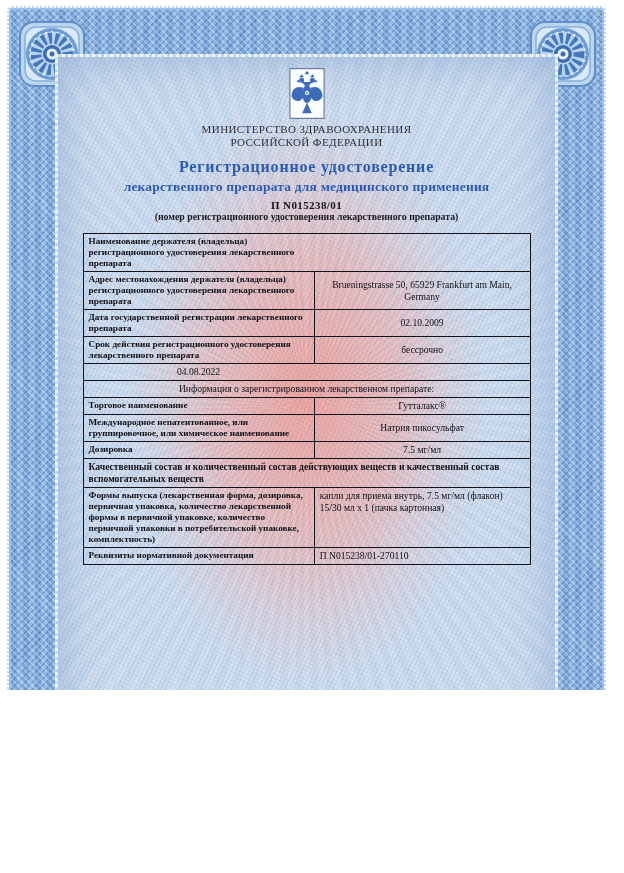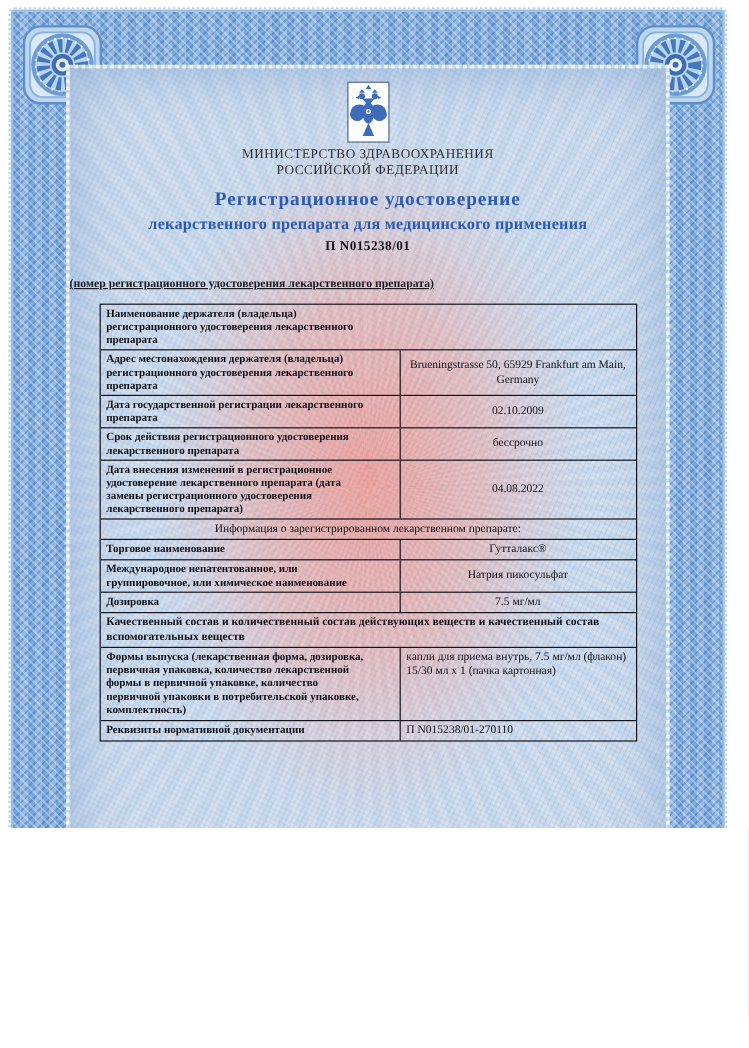--- a/index.html
+++ b/index.html
@@ -46,29 +46,29 @@
     letter-spacing:.4px; margin-top:3px;
   }
   .doc-title { text-align:center; color:#2d5ab1; font-weight:bold; margin-top:9px; }
   .doc-title .t1 { font-size:16px; letter-spacing:.8px; }
   .doc-title .t2 { font-size:13.5px; letter-spacing:.2px; margin-top:3px; }
   .cert-number {
     text-align:center; color:#14141c; font-weight:bold; font-size:11px;
     margin-top:4px; letter-spacing:.4px;
   }
   .cert-number-caption {
-    color:#1a1a22; font-weight:bold; font-size:9.8px; margin-top:20px;text-decoration:underline;
+    text-align:center; color:#1a1a22; font-weight:bold; font-size:9.8px; margin-top:0;
   }
 
   
   .ctable {
     width:446px; margin:11px auto 0; border:1.6px solid #14141c;
     color:#101018;
   }
-  .trow { display:grid; grid-template-columns:51.6% auto;gap:19px; }
+  .trow { display:grid; grid-template-columns:51.6% auto; }
   .trow.full { grid-template-columns:1fr; }
   .trow + .trow { border-top:1.2px solid #14141c; }
   .trow:not(.full) .cell + .cell { border-left:1.2px solid #14141c; }
   .cell { padding:2px 5px; display:flex; flex-direction:column; justify-content:flex-start; }
   .cell.label { font-weight:bold; font-size:9.2px; line-height:1.2; text-align:left; }
   .cell.value { font-size:9.6px; line-height:1.25; white-space:pre-line; }
   .cell.span  { font-size:9.6px; line-height:1.25; }
   .cell.align-center { justify-content:center; text-align:center; }
   .cell.align-left   { justify-content:flex-start; text-align:left; }
 
@@ -185,21 +185,20 @@
           </div>
           <div class="trow">
             <div class="cell label">Дата государственной регистрации лекарственного препарата</div>
             <div class="cell value align-center">02.10.2009</div>
           </div>
           <div class="trow">
             <div class="cell label">Срок действия регистрационного удостоверения лекарственного препарата</div>
             <div class="cell value align-center">бессрочно</div>
           </div>
           <div class="trow">
-            <div class="cell label">Дата внесения изменений в регистрационное удостоверение лекарственного препарата (дата замены регистрационного удостоверения лекарственного препарата)</div>
             <div class="cell value align-center">04.08.2022</div>
           </div>
           <div class="trow full">
             <div class="cell span align-center">Информация о зарегистрированном лекарственном препарате:</div>
           </div>
           <div class="trow">
             <div class="cell label">Торговое наименование</div>
             <div class="cell value align-center">Гутталакс®</div>
           </div>
           <div class="trow">

